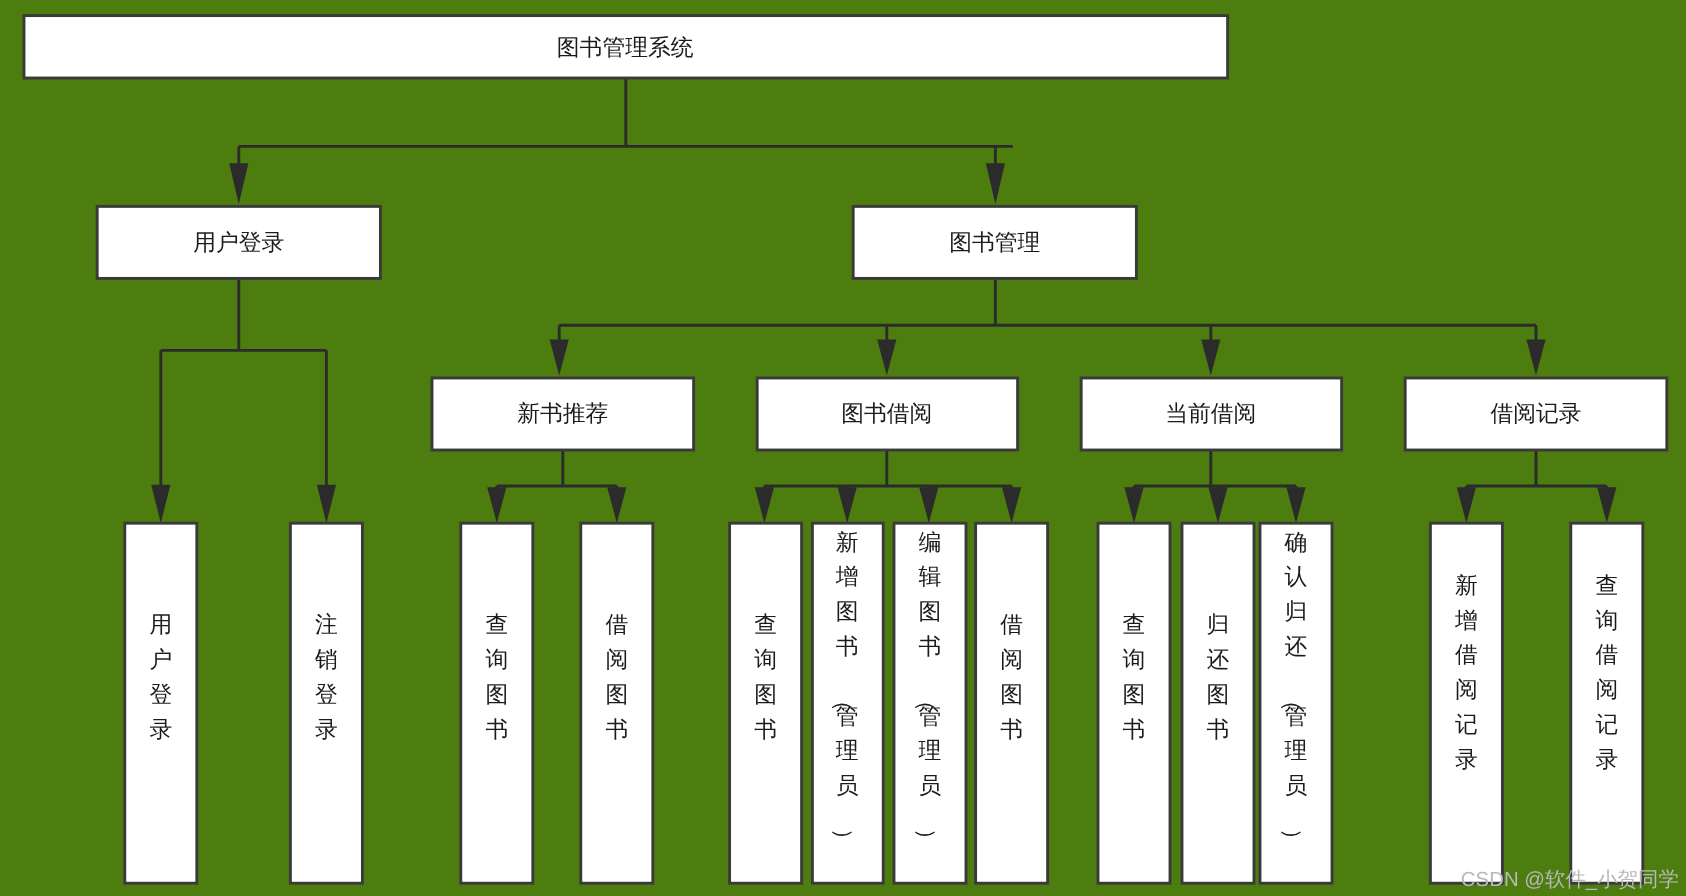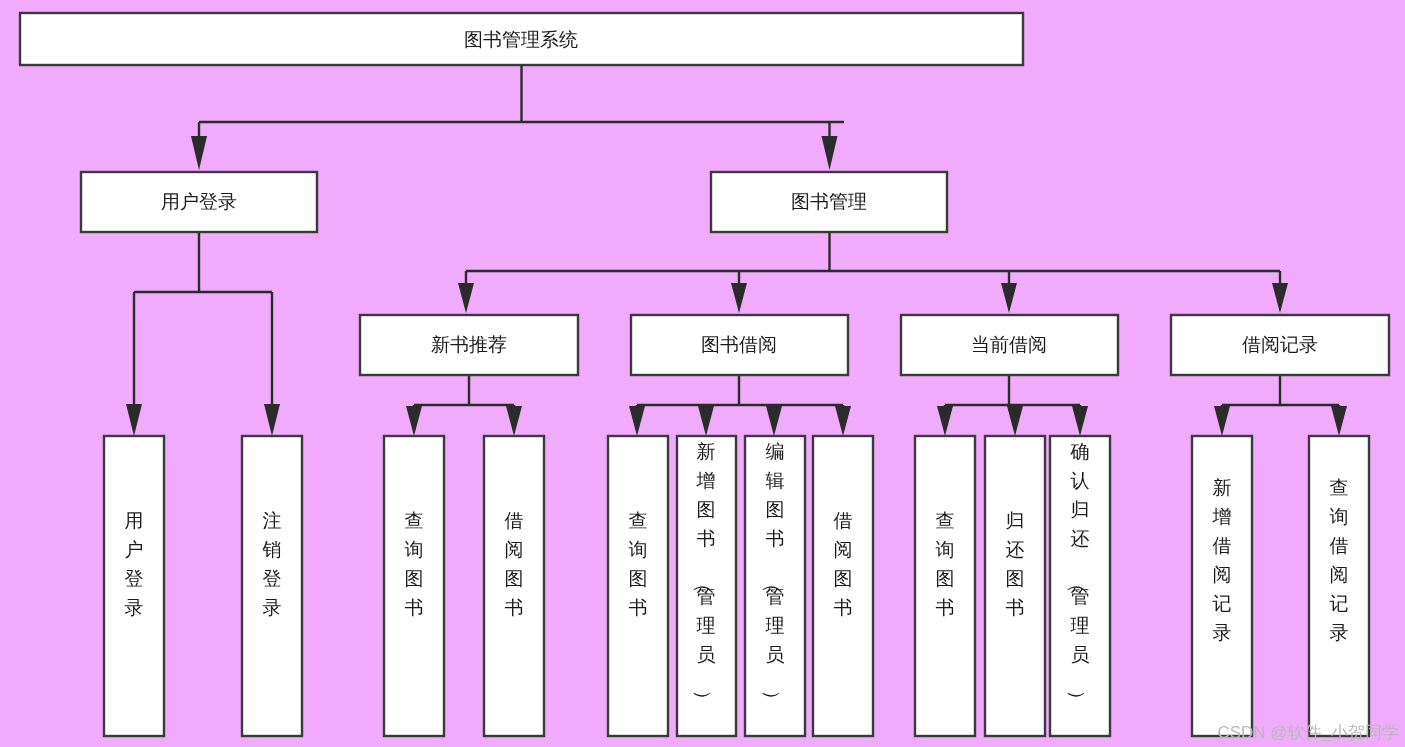--- a/index.html
+++ b/index.html
@@ -11,21 +11,21 @@
   body {
     width: 1405px;
     height: 747px;
     font-family: "Liberation Sans", "DejaVu Sans", sans-serif;
     overflow: hidden;
   }
   #diagram-root {
     position: relative;
     width: 1405px;
     height: 747px;
-    background: #f0abfc;
+    background: #4d7c0f;
   }
   svg#flow-svg {
     position: absolute;
     left: 0;
     top: 0;
     width: 1405px;
     height: 747px;
     display: block;
   }
   .node-box {

